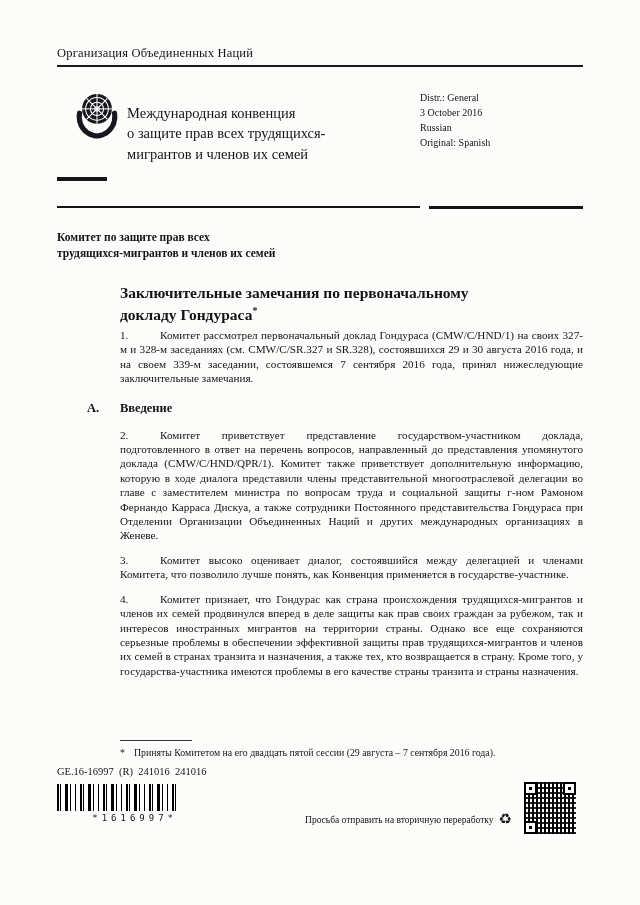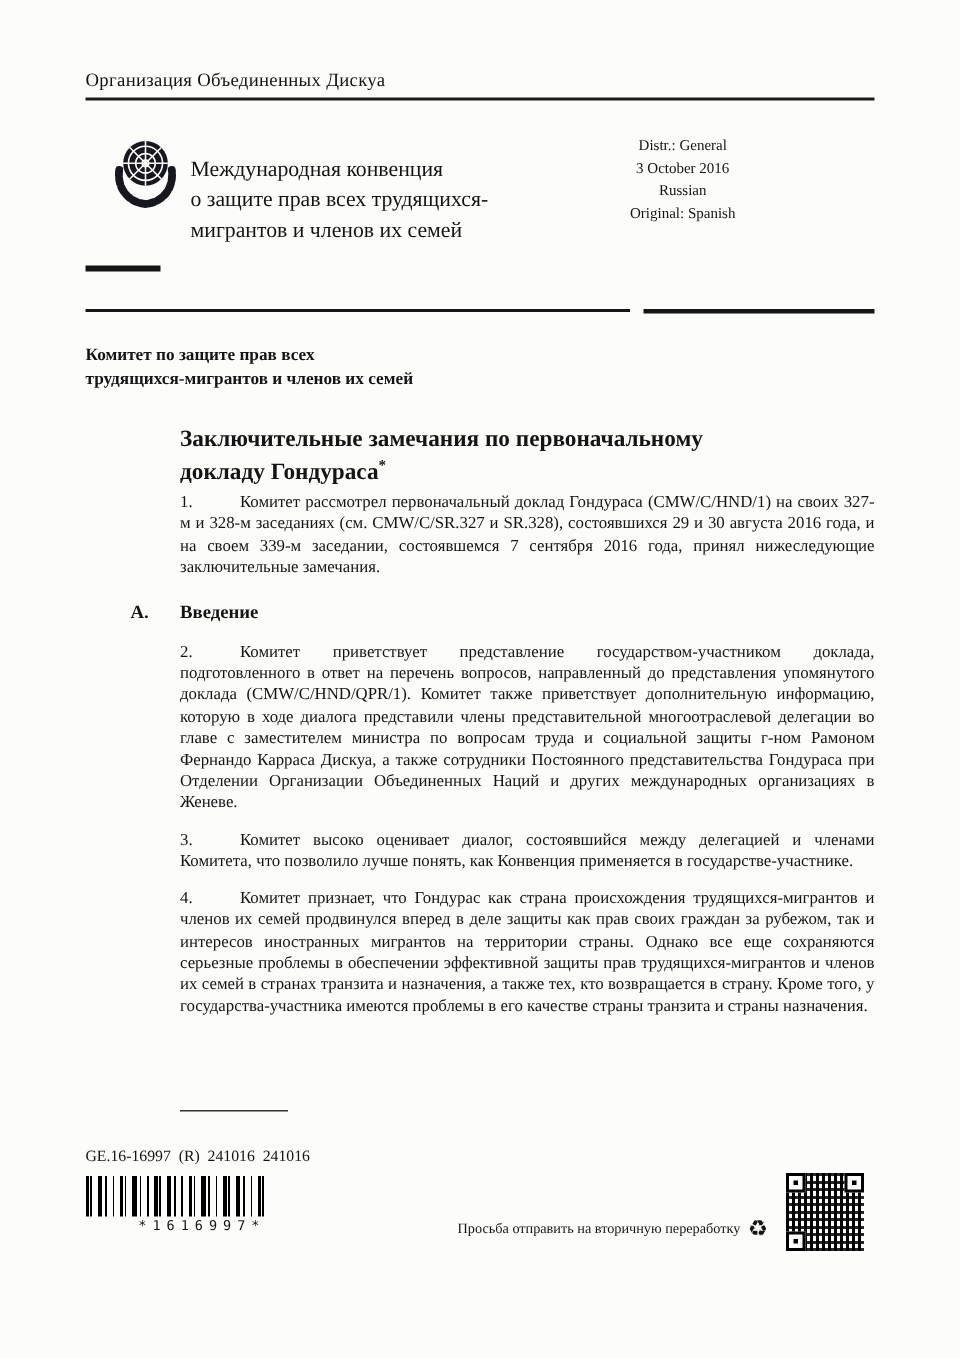--- a/index.html
+++ b/index.html
@@ -23,21 +23,21 @@
   .sym-sub  { font-size:9.5px; letter-spacing:0.3px; }
 
   
   .masthead { position:absolute; left:57px; right:57px; top:82px; }
   .emblem { position:absolute; left:12px; top:4px; width:56px; height:58px; }
   .conv-title {
     position:absolute; left:70px; top:21px; width:290px;
     font-weight:normal; font-size:14.5px; line-height:1.4; white-space:pre-line;
   }
   .distr-block { position:absolute; left:363px; top:8px; font-size:10px; line-height:1.5; }
-  .distr-block div { white-space:nowrap;text-align:center; }
+  .distr-block div { white-space:nowrap; }
 
   
   .bar-short { position:absolute; left:57px; top:177px; width:50px; height:4px; background:#151515; }
   .rule-double { position:absolute; left:57px; right:57px; top:206px; display:flex; align-items:flex-start; }
   .rule-a { width:363px; height:2px; background:#151515; }
   .rule-b { flex:1; height:3px; background:#151515; margin-left:9px; }
 
   
   .committee {
     position:absolute; left:57px; top:229px; font-weight:bold;
@@ -100,21 +100,21 @@
   .qr-f { position:absolute; width:13px; height:13px; border:2.5px solid #000; background:#fff; }
   .qr-f::after { content:""; position:absolute; left:2.5px; top:2.5px; width:3.5px; height:3.5px; background:#000; }
   .qr-f.tl { left:0; top:0; } .qr-f.tr { right:0; top:0; } .qr-f.bl { left:0; bottom:0; }
 </style>
 </head>
 <body>
 
 <div class="page">
 
   <div class="header-row">
-    <div class="org-name">Организация Объединенных Дискуа</div>
+    <div class="org-name">Организация Объединенных Наций</div>
   </div>
 
   <div class="masthead">
     <div class="emblem">
       <svg viewBox="0 0 64 64" width="56" height="58" aria-hidden="true">
         <path d="M12 30 C10 45 20 55 32 56 C44 55 54 45 52 30" fill="none" stroke="#17171f" stroke-width="6" stroke-dasharray="4 2.6" stroke-linecap="round"></path>
         <circle cx="32" cy="25" r="17" fill="#17171f"></circle>
         <g stroke="#fff" stroke-width="1.2" fill="none">
           <circle cx="32" cy="25" r="13"></circle>
           <circle cx="32" cy="25" r="7.5"></circle>
@@ -168,20 +168,23 @@
       <span class="pnum">3.</span><span>Комитет высоко оценивает диалог, состоявшийся между делегацией и членами Комитета, что позволило лучше понять, как Конвенция применяется в государстве-участнике.</span>
     </p>
 
     <p class="para">
       <span class="pnum">4.</span><span>Комитет признает, что Гондурас как страна происхождения трудящихся-мигрантов и членов их семей продвинулся вперед в деле защиты как прав своих граждан за рубежом, так и интересов иностранных мигрантов на территории страны. Однако все еще сохраняются серьезные проблемы в обеспечении эффективной защиты прав трудящихся-мигрантов и членов их семей в странах транзита и назначения, а также тех, кто возвращается в страну. Кроме того, у государства-участника имеются проблемы в его качестве страны транзита и страны назначения.</span>
     </p>
   </div>
 
   <div class="footnote">
     <div class="fn-rule"></div>
+    <div class="fn-line">
+      <span class="fn-marker">*</span><span>Приняты Комитетом на его двадцать пятой сессии (29 августа – 7 сентября 2016 года).</span>
+    </div>
   </div>
 
   <div class="ge-number">GE.16-16997  (R)  241016  241016</div>
 
   <div class="barcode">
     <div class="barcode-bars"></div>
     <div class="barcode-label">*1616997*</div>
   </div>
 
   <div class="recycle-line">

